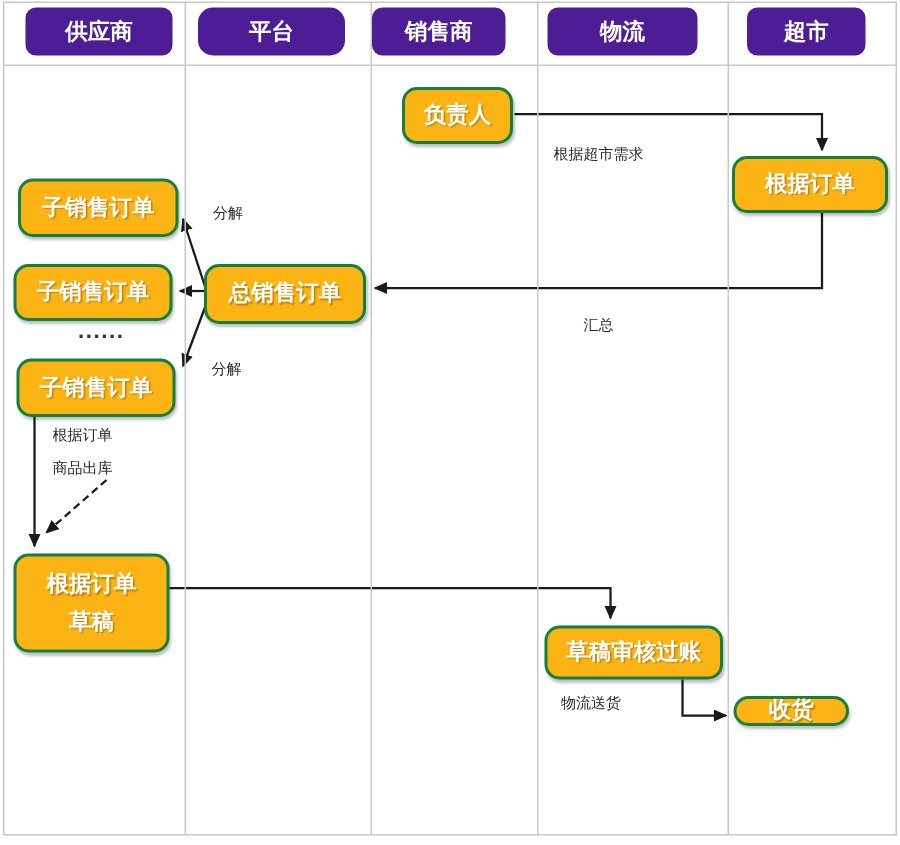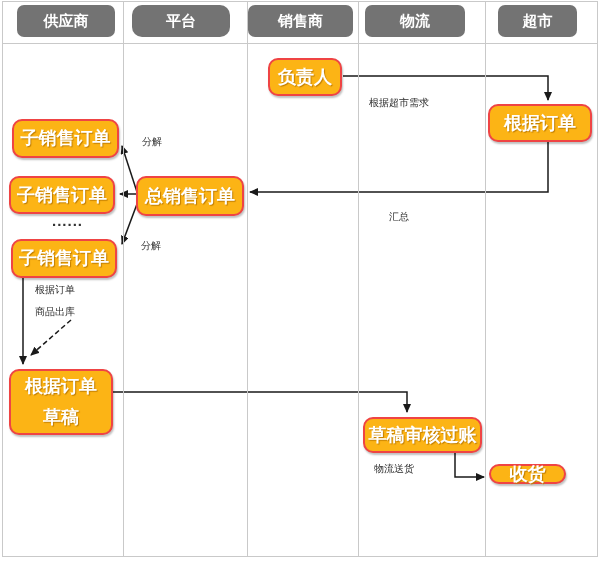--- a/index.html
+++ b/index.html
@@ -5,28 +5,28 @@
   html,body { margin:0; padding:0; background:#ffffff; }
   .canvas {
     position:relative; width:600px; height:563px; background:#ffffff;
     font-family:"Liberation Sans", sans-serif; overflow:hidden;
   }
   
   .vline { position:absolute; top:1px; width:1px; height:556px; background:#c9c9c9; }
   .hline { position:absolute; left:2px; width:596px; height:1px; background:#c9c9c9; }
   
   .lane-header {
-    position:absolute; top:5px; height:32px; background:#737373; border-radius:7px;
+    position:absolute; top:5px; height:32px; background:#4c1d95; border-radius:7px;
     color:#ffffff; font-weight:bold; font-size:15px;
     display:flex; align-items:center; justify-content:center;
   }
   
   .node {
-    position:absolute; background:#fcb415; border:2px solid #ef4444; border-radius:10px;
-    color:#ffffff; font-weight:bold; font-size:18px; text-align:center;
+    position:absolute; background:#fcb415; border:2px solid #15803d; border-radius:10px;
+    color:#ffffff; font-weight:bold; font-size:15px; text-align:center;
     display:flex; flex-direction:column; align-items:center; justify-content:center;
     box-shadow:1px 2px 2px rgba(0,0,0,0.25);
     text-shadow:1px 1px 1px #c07d00;
     box-sizing:border-box; line-height:1.7;
   }
   
   .lbl { position:absolute; font-size:10px; color:#2b2b2b; white-space:nowrap; }
   .lbl.dots { font-weight:bold; letter-spacing:1px; font-size:15px; color:#333; }
   svg.arrows { position:absolute; left:0; top:0; pointer-events:none; }
   svg.arrows path { fill:none; stroke:#1a1a1a; stroke-width:1.5; }
@@ -63,21 +63,21 @@
   <div class="hline" style="top:1px;"></div>
   <div class="hline" style="top:43px;"></div>
   <div class="hline" style="top:556px;"></div>
 
   <div class="lane-header" style="left:17px;  width:98px;">
       <span>供应商</span>
     </div>
   <div class="lane-header" style="left:132px; width:98px;border-radius:10px;">
       <span>平台</span>
     </div>
-  <div class="lane-header" style="left:248px; width:105px;align-items:center;">
+  <div class="lane-header" style="left:248px; width:89px;align-items:center;">
       <span>销售商</span>
     </div>
   <div class="lane-header" style="left:365px; width:100px;">
       <span>物流</span>
     </div>
   <div class="lane-header" style="left:498px; width:79px;">
       <span>超市</span>
     </div>
 
   <div class="node" style="left:268px; top:58px;  width:74px;  height:38px;">

